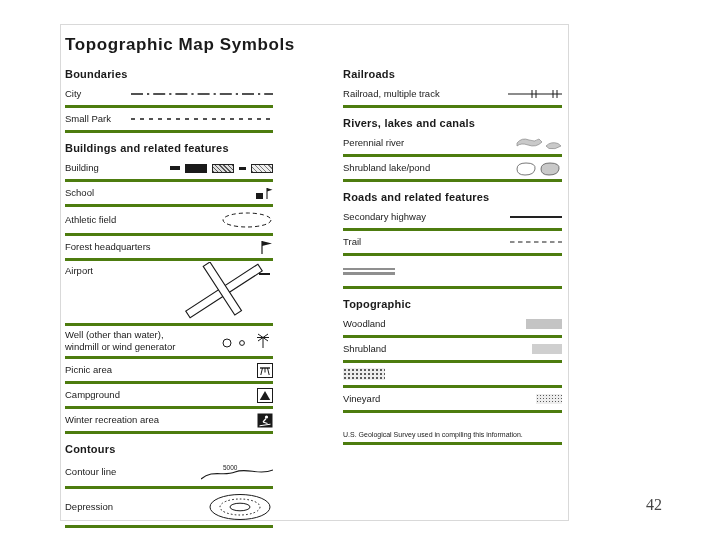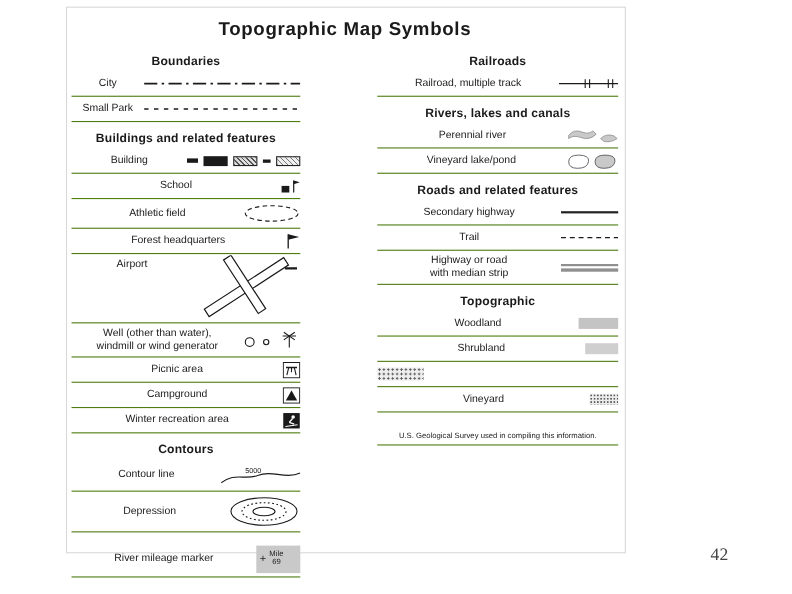--- a/index.html
+++ b/index.html
@@ -1,37 +1,36 @@
 <!DOCTYPE html>
 <html><head>
 <meta charset="utf-8">
 <style>
   html,body{margin:0;padding:0;}
   body{
     width:720px;height:540px;background:#ffffff;position:relative;overflow:hidden;
     font-family:"Liberation Sans", sans-serif;color:#1a1a1a;
   }
   .slide{
-    position:absolute;left:60px;top:6px;width:509px;height:497px;
+    position:absolute;left:60px;top:24px;width:509px;height:497px;
     background:#fff;border:1px solid #d9d9d9;box-sizing:border-box;
     padding:7px 6px 6px 4px;
-    text-align:center;
   }
   .title{
     font-size:17px;font-weight:bold;letter-spacing:.6px;margin:3px 0 9px 0;
   }
   .columns{display:flex;gap:70px;}
   .col{display:block;}
   .col.left{width:209px;}
   .col.right{width:220px;}
   .heading{font-size:11px;font-weight:bold;margin:9px 0 3px 0;letter-spacing:.2px;}
   .heading.first{margin-top:4px;}
   .row{
     display:flex;justify-content:space-between;align-items:center;
-    border-bottom:1px solid #4d7c0f;min-height:20px;font-size:9.5px;padding:1px 0;
+    border-bottom:3px solid #4d7c0f;min-height:20px;font-size:9.5px;padding:1px 0;
   }
   .row .label{flex:1;line-height:1.25;}
   .row .label .l2{display:block;}
   .sym{display:flex;align-items:center;gap:5px;flex-shrink:0;}
   .row.tall{min-height:24px;}
   .row.twoline{min-height:28px;}
   .row.airport{min-height:60px;align-items:flex-start;}
   .row.airport .label{padding-top:3px;}
   .row.contour{min-height:26px;}
   .row.depression{min-height:34px;}
@@ -276,21 +275,21 @@
         <span class="label">Perennial river</span>
         <span class="sym">
           <svg width="46" height="14">
             <path d="M1,7 q5,-6 12,-3 q6,2.5 10,-1 l3,3 q-6,6 -14,3 q-7,-2.5 -11,1 z" fill="#c9c9c9" stroke="#8a8a8a" stroke-width="0.7"></path>
             <path d="M30,10 q5,-5 12,-2.5 l3,2.5 q-6,4 -12,2.5 z" fill="#c9c9c9" stroke="#8a8a8a" stroke-width="0.7"></path>
           </svg>
         </span>
       </div>
 
       <div class="row">
-        <span class="label">Vineyard lake/pond</span>
+        <span class="label">Shrubland lake/pond</span>
         <span class="sym">
           <svg width="48" height="16">
             <path d="M3,9 q0,-6 9,-6 q10,0 9,6 q-1,6 -10,6 q-8,0 -8,-6 z" fill="#ffffff" stroke="#555" stroke-width="0.8"></path>
             <path d="M27,9 q0,-6 9,-6 q10,0 9,6 q-1,6 -10,6 q-8,0 -8,-6 z" fill="#c9c9c9" stroke="#555" stroke-width="0.8"></path>
           </svg>
         </span>
       </div>
 
       <div class="heading">Roads and related features</div>
 
@@ -305,24 +304,20 @@
       <div class="row">
         <span class="label">Trail</span>
         <span class="sym">
           <svg width="52" height="6">
               <line x1="0" y1="3" x2="52" y2="3" stroke="#1a1a1a" stroke-width="1.2" stroke-dasharray="4.5 3.5"></line>
             </svg>
         </span>
       </div>
 
       <div class="row twoline">
-        <span class="label">
-          <span>Highway or road</span>
-          <span class="l2">with median strip</span>
-        </span>
         <span class="sym">
           <span class="median">
               <i></i>
               <i></i>
             </span>
         </span>
       </div>
 
       <div class="heading">Topographic</div>
 

